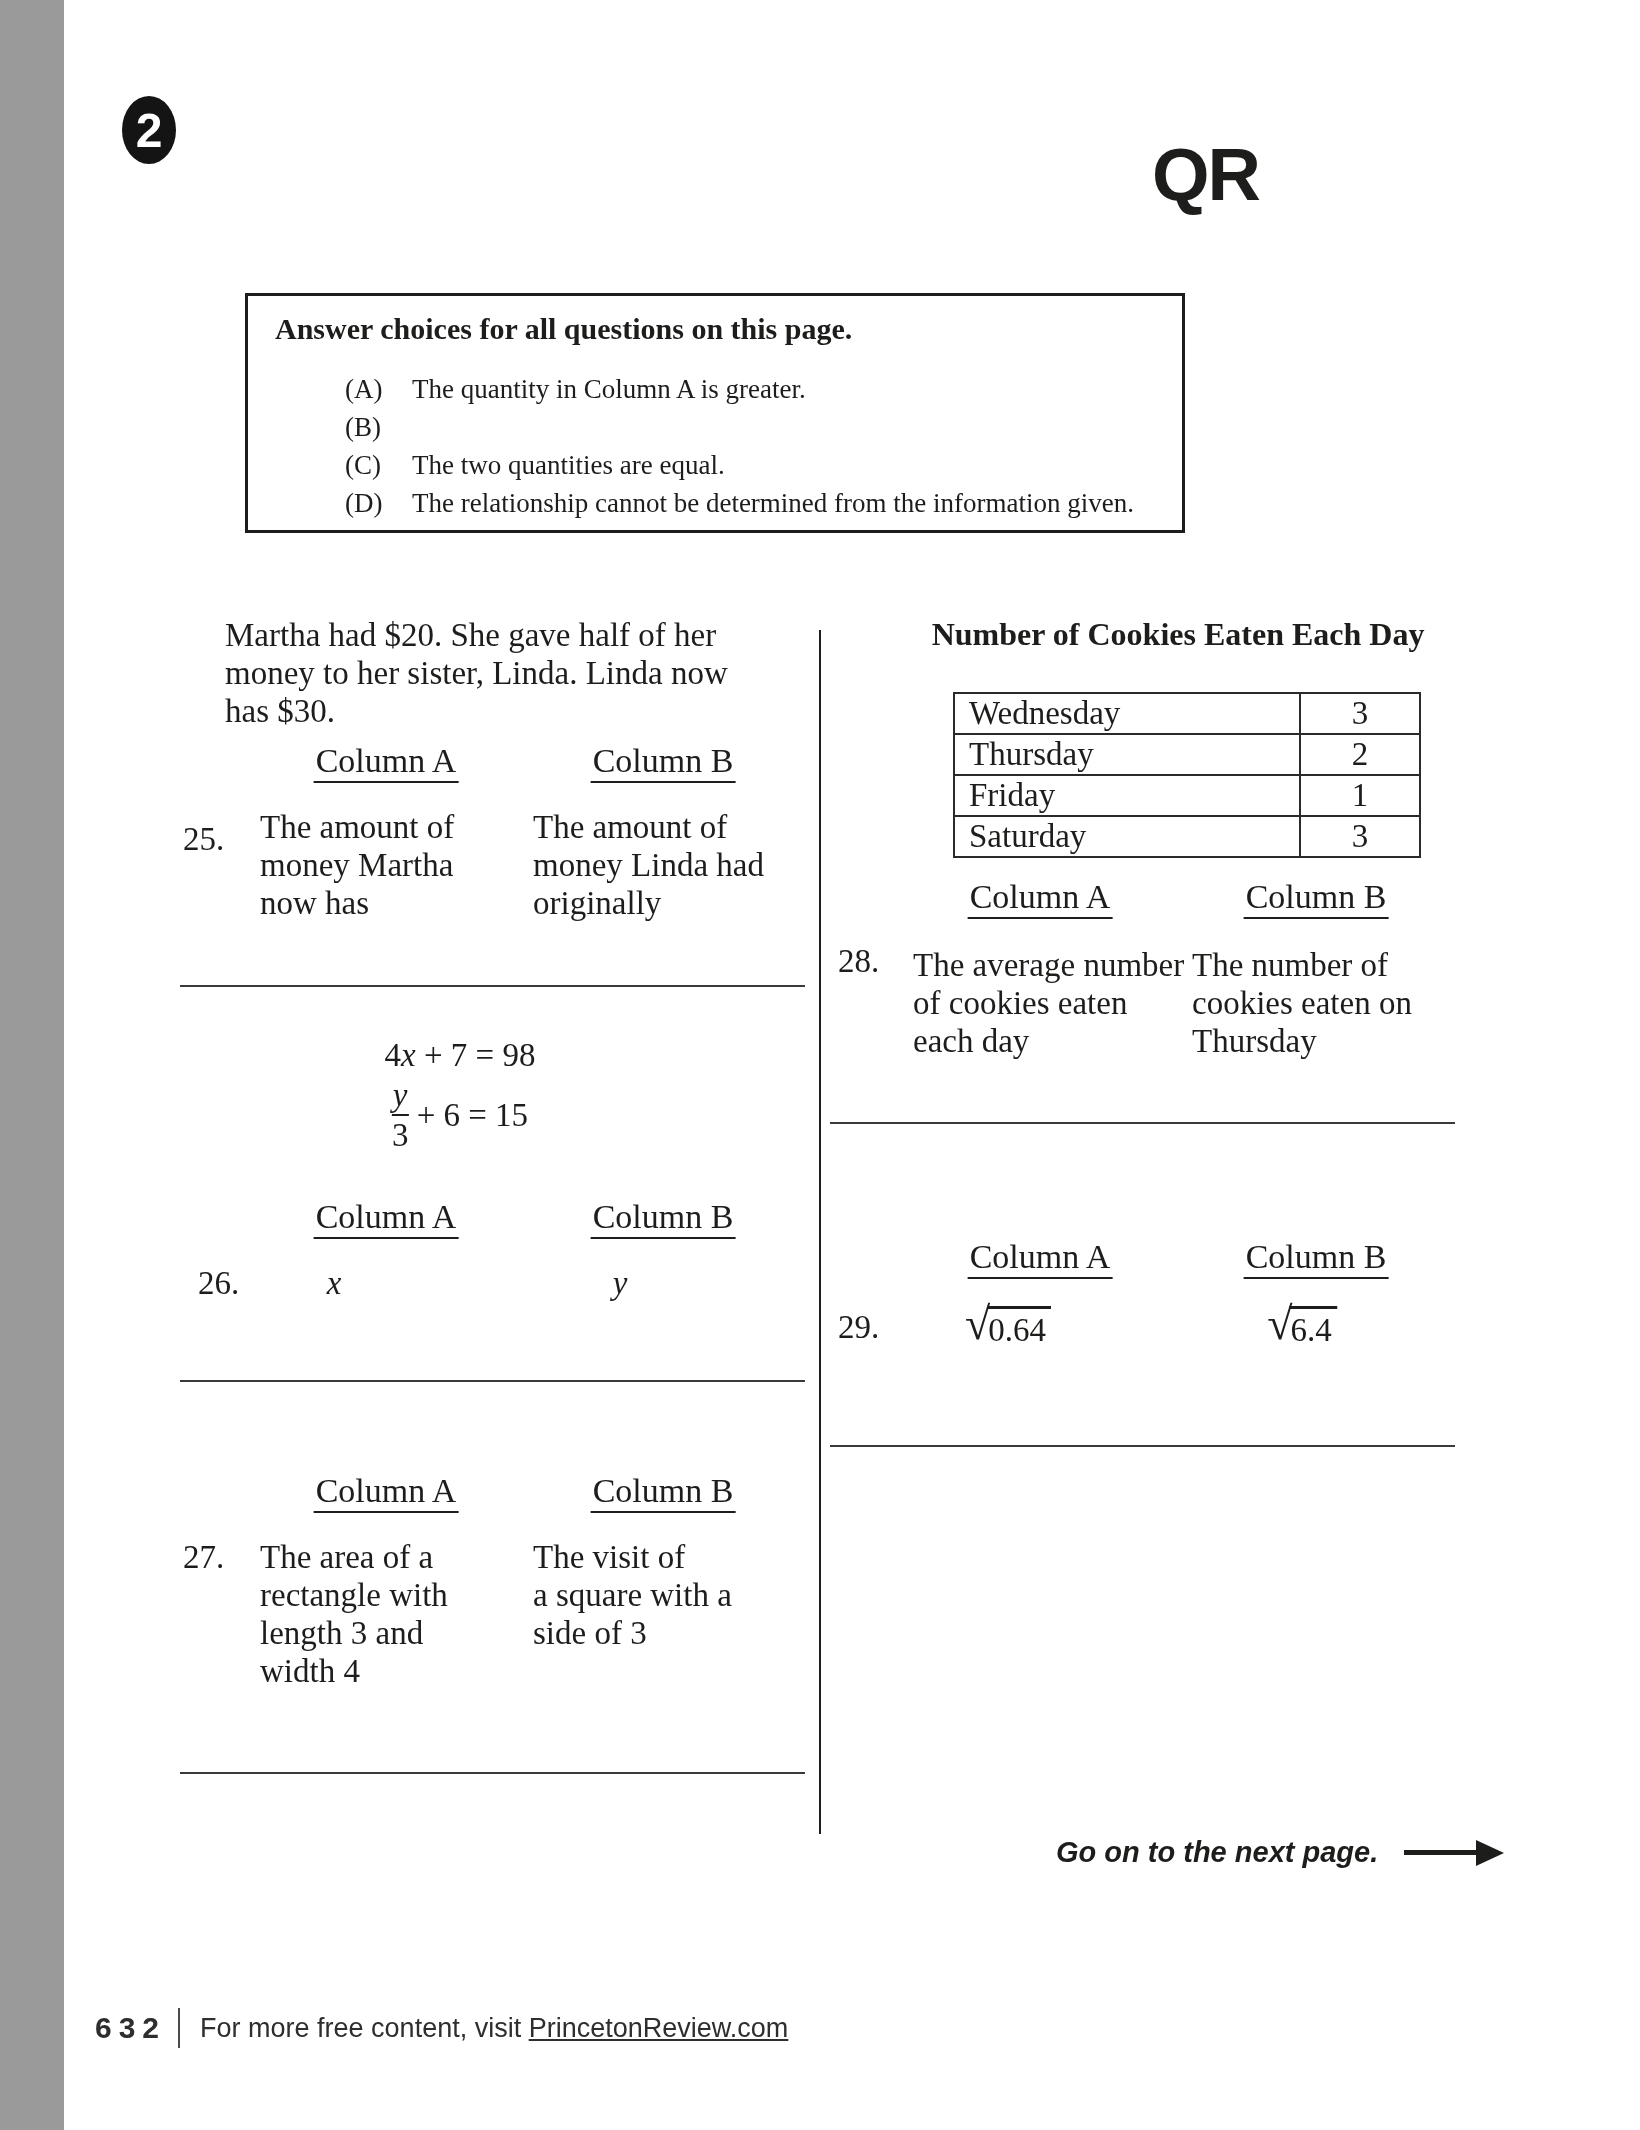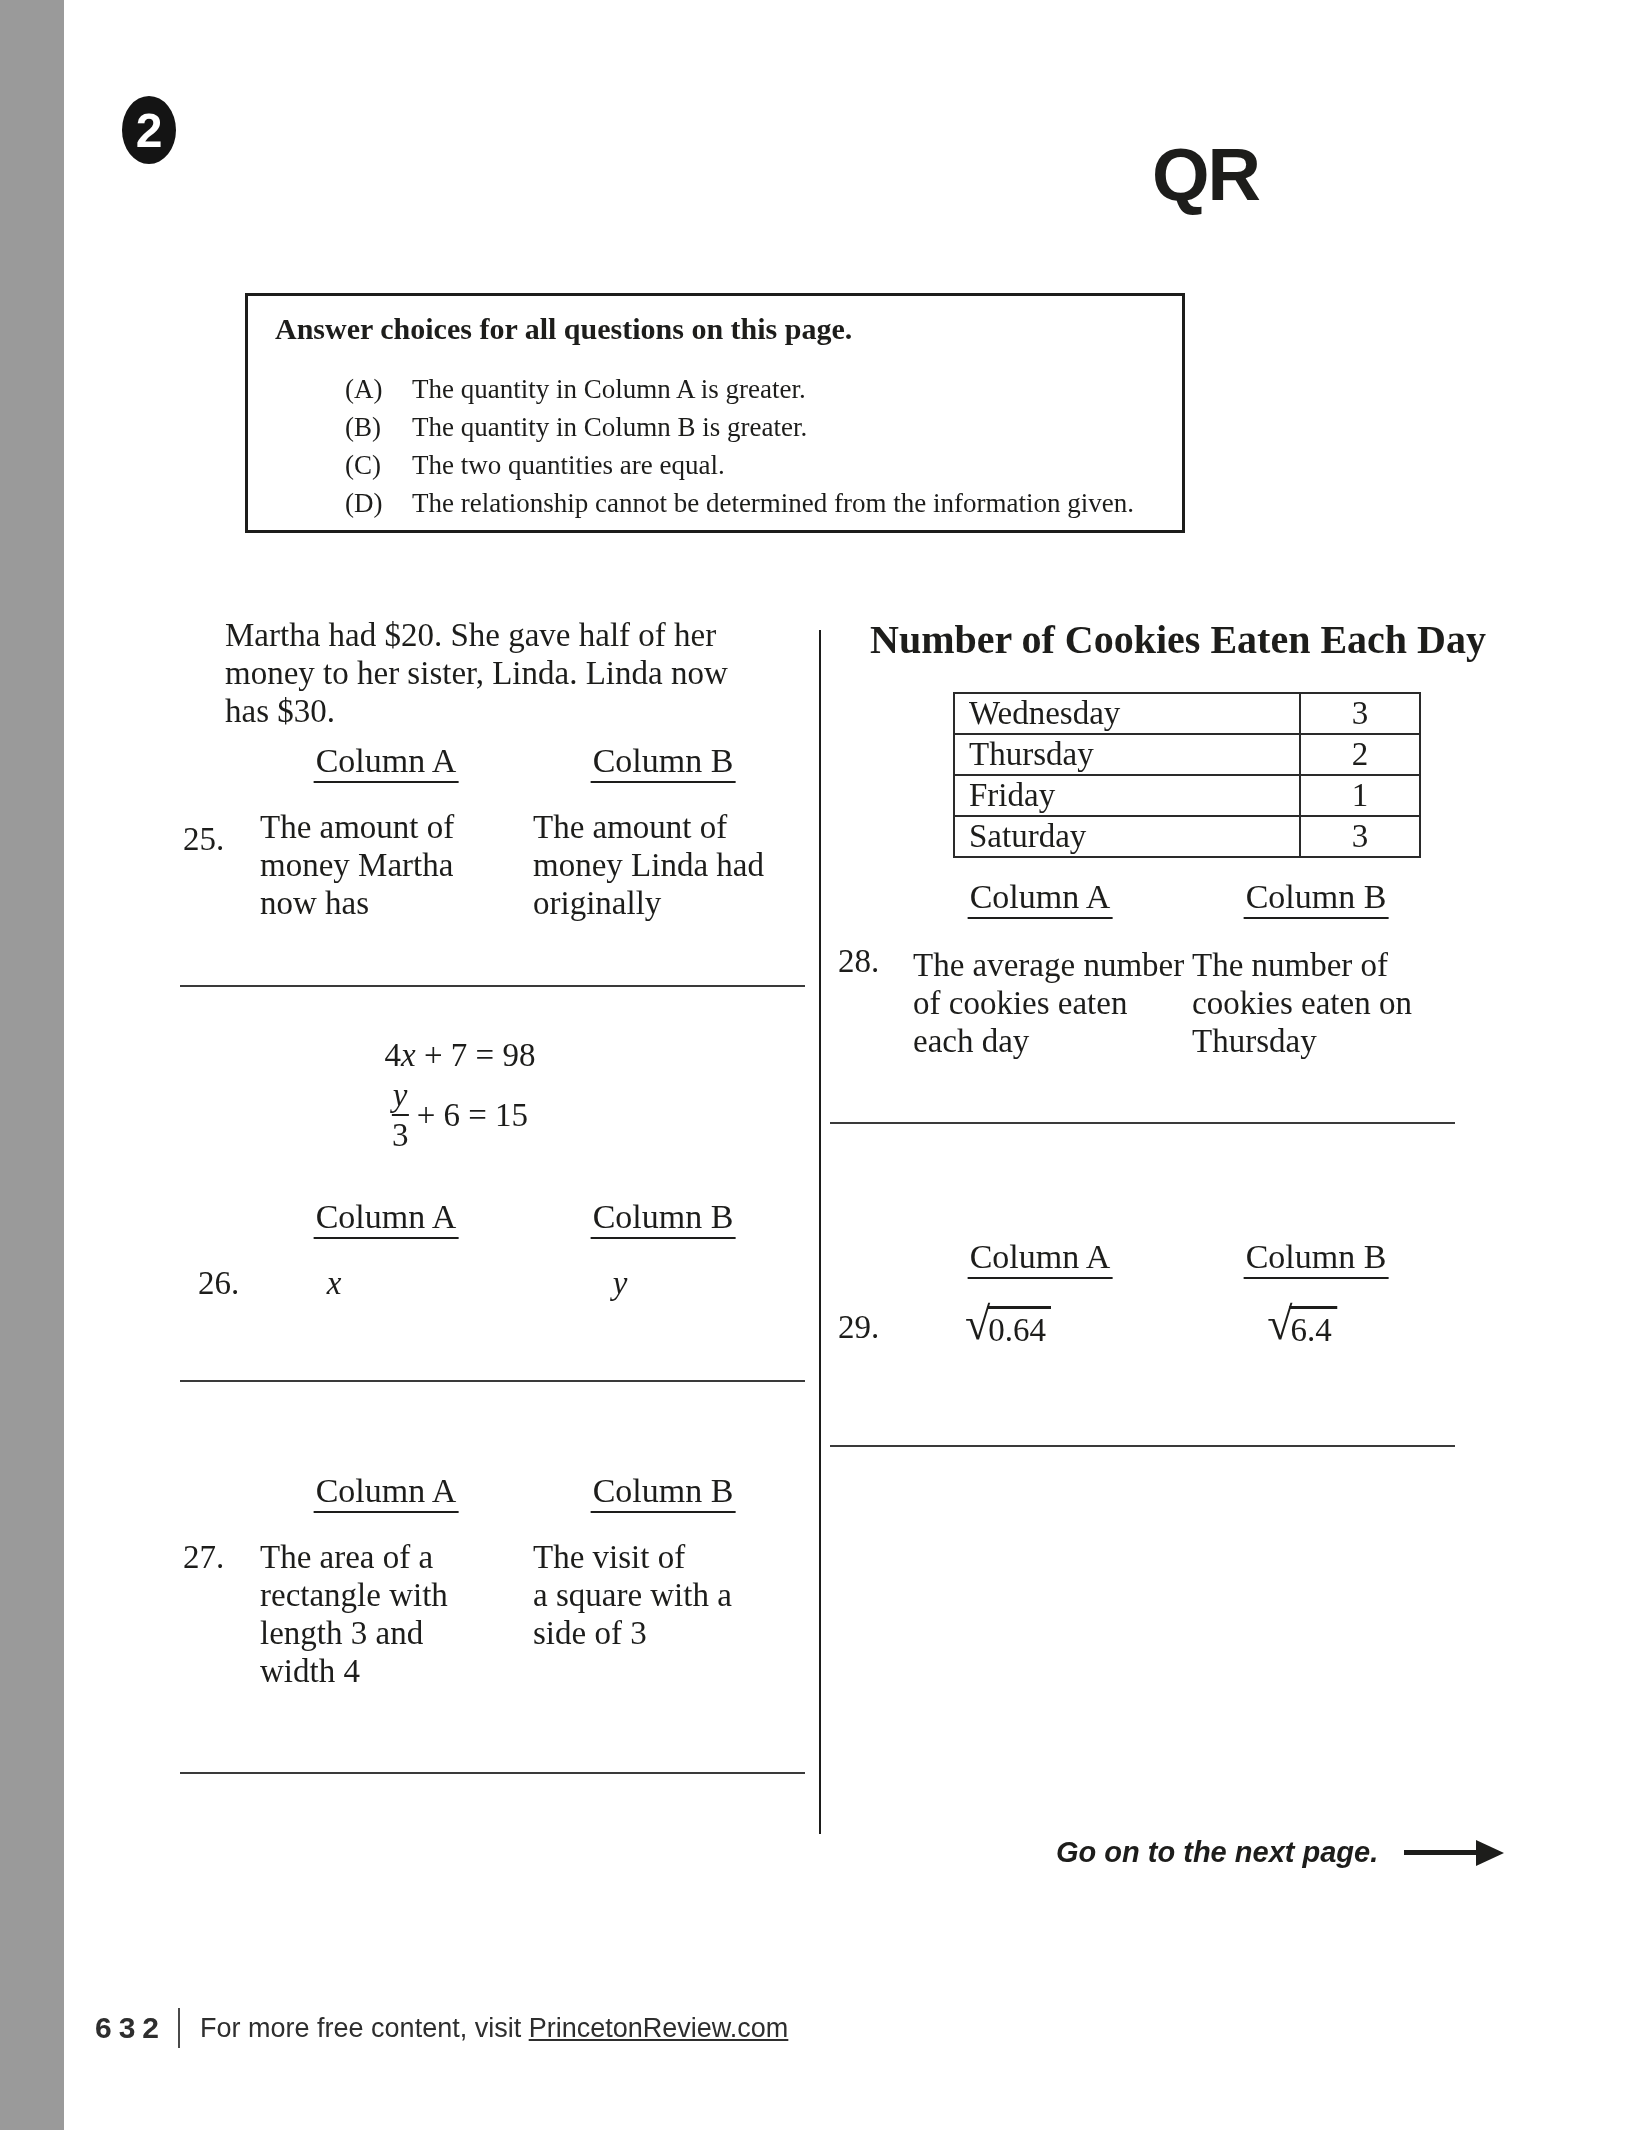--- a/index.html
+++ b/index.html
@@ -35,21 +35,21 @@
   .ctr{transform:translateX(-50%);}
   .ital{font-style:italic;}
   .keepws{white-space:pre;}
   
   .eq1{position:absolute;left:460px;top:1036px;transform:translateX(-50%);font-size:33px;line-height:38px;}
   .eq2{position:absolute;left:460px;top:1078px;transform:translateX(-50%);display:flex;align-items:center;font-size:33px;}
   .frac{display:inline-flex;flex-direction:column;align-items:center;line-height:34px;}
   .frac .bar{width:100%;height:2px;background:#1d1d1b;margin:2px 0;}
   
   .tbl-title{position:absolute;left:1178px;top:616px;transform:translateX(-50%);
-             font-weight:bold;font-size:40px;white-space:nowrap;}
+             font-weight:bold;font-size:32px;white-space:nowrap;}
   .cookie-table{position:absolute;left:953px;top:692px;border-collapse:collapse;}
   .cookie-table td{border:2px solid #2a2a2a;font-size:33px;height:39px;padding:0;}
   .cookie-table td.day{width:330px;padding-left:14px;}
   .cookie-table td.num{width:118px;text-align:center;}
   
   .sqrt{display:inline-flex;align-items:flex-start;}
   .rad-sign{font-size:46px;line-height:1;transform:translateY(-5px);font-weight:400;}
   .radicand{border-top:3px solid #1d1d1b;font-size:33px;line-height:1.25;
             padding:1px 5px 0 1px;margin-left:-3px;}
   
@@ -80,21 +80,20 @@
 
   <div class="answer-box">
     <div class="ab-title">Answer choices for all questions on this page.</div>
     <div class="ab-choices">
       <div class="ab-choice">
         <span class="ab-letter">(A)</span>
         <span>The quantity in Column A is greater.</span>
       </div>
       <div class="ab-choice">
         <span class="ab-letter">(B)</span>
-        <span>The quantity in Column B is greater.</span>
       </div>
       <div class="ab-choice">
         <span class="ab-letter">(C)</span>
         <span>The two quantities are equal.</span>
       </div>
       <div class="ab-choice">
         <span class="ab-letter">(D)</span>
         <span>The relationship cannot be determined from the information given.</span>
       </div>
     </div>

